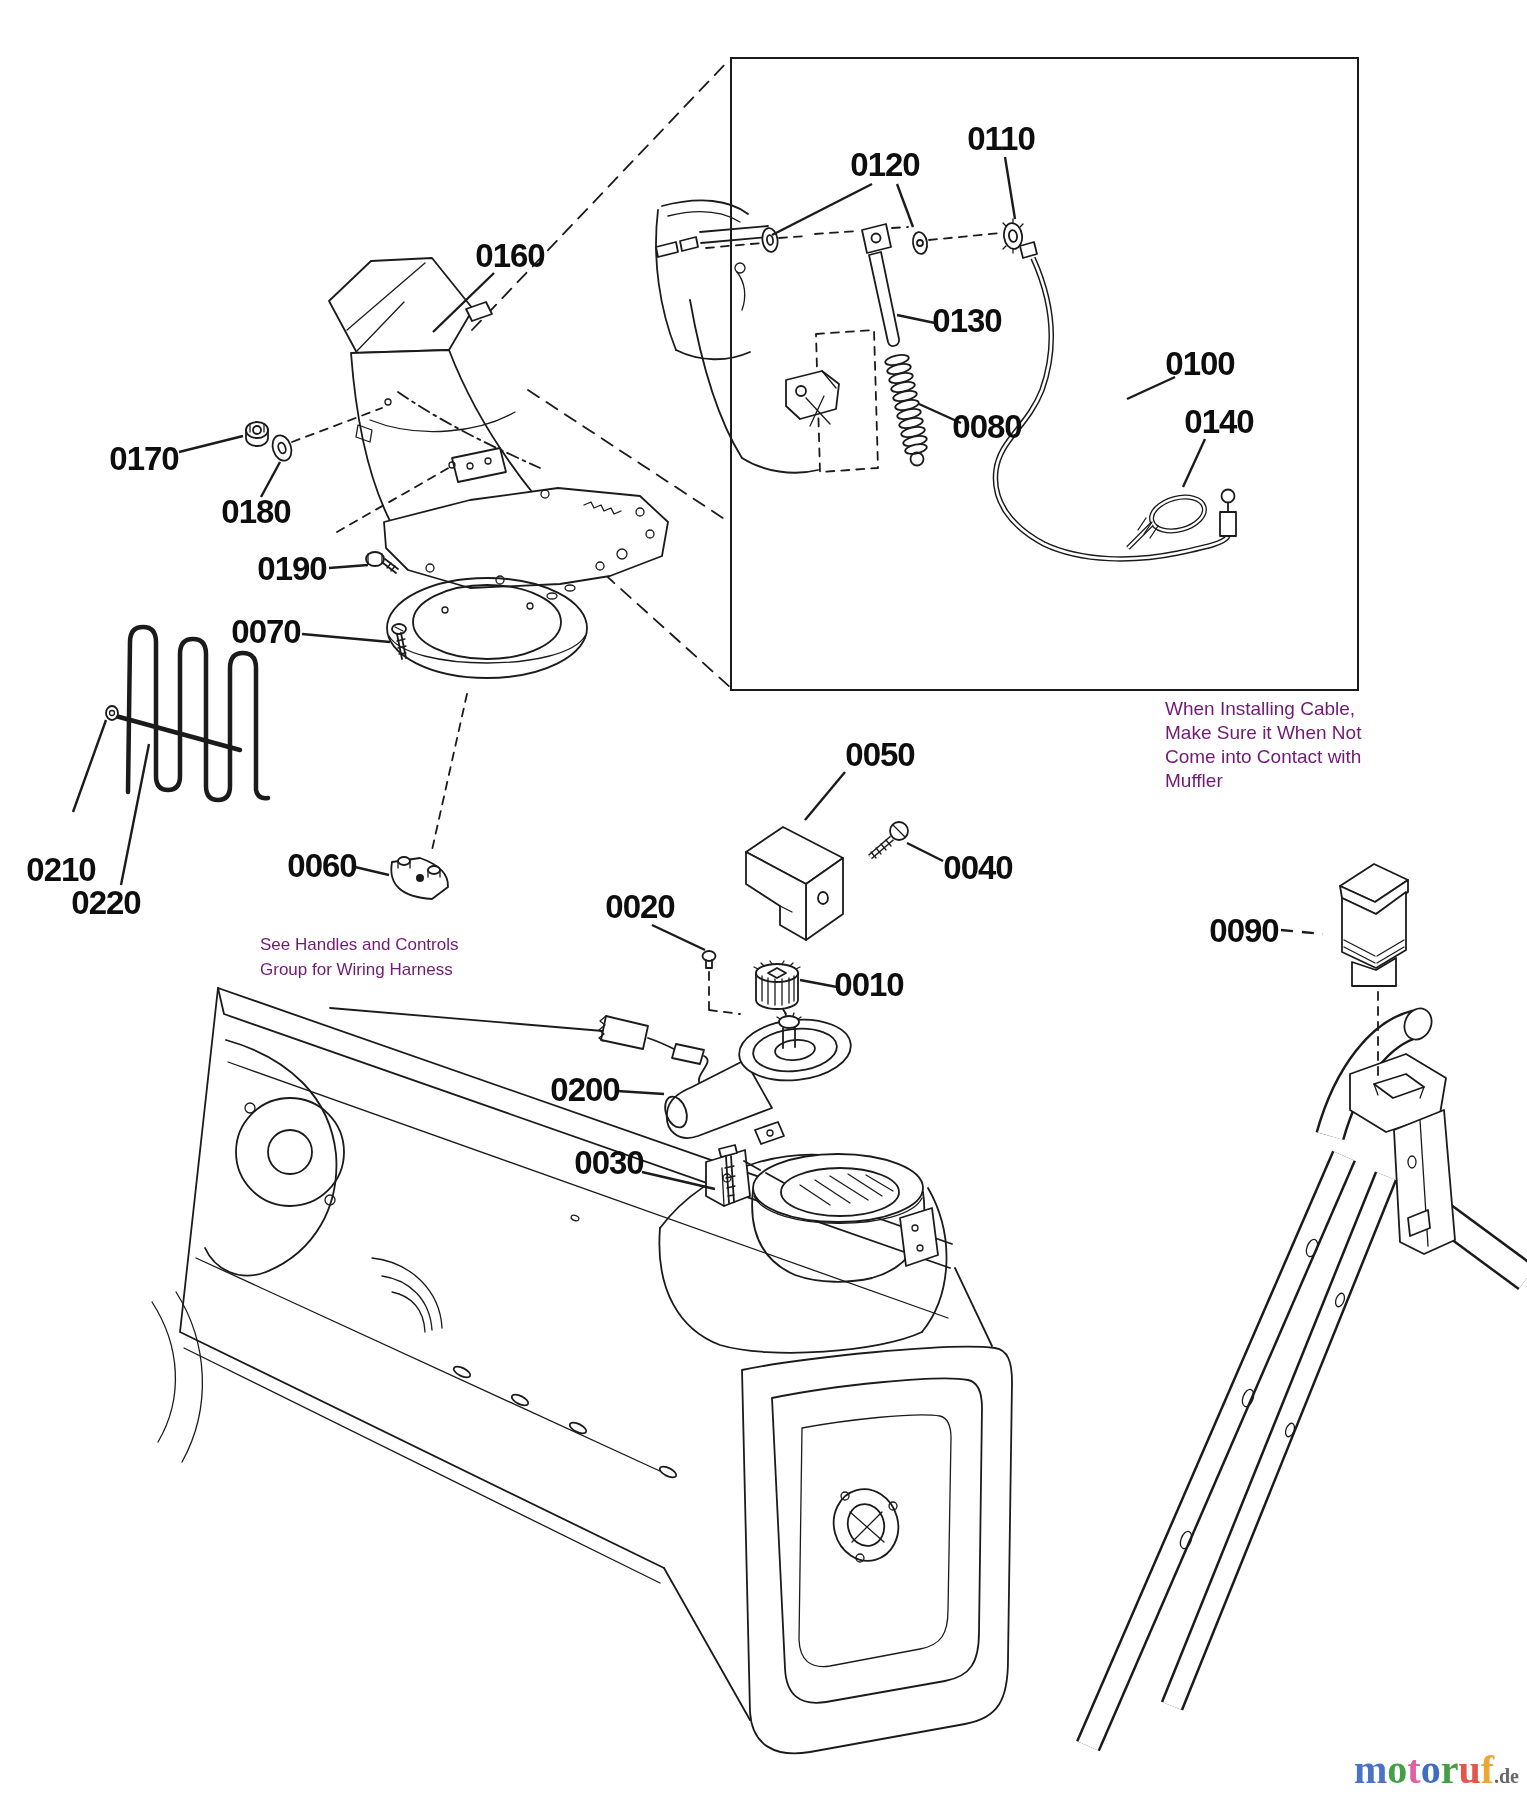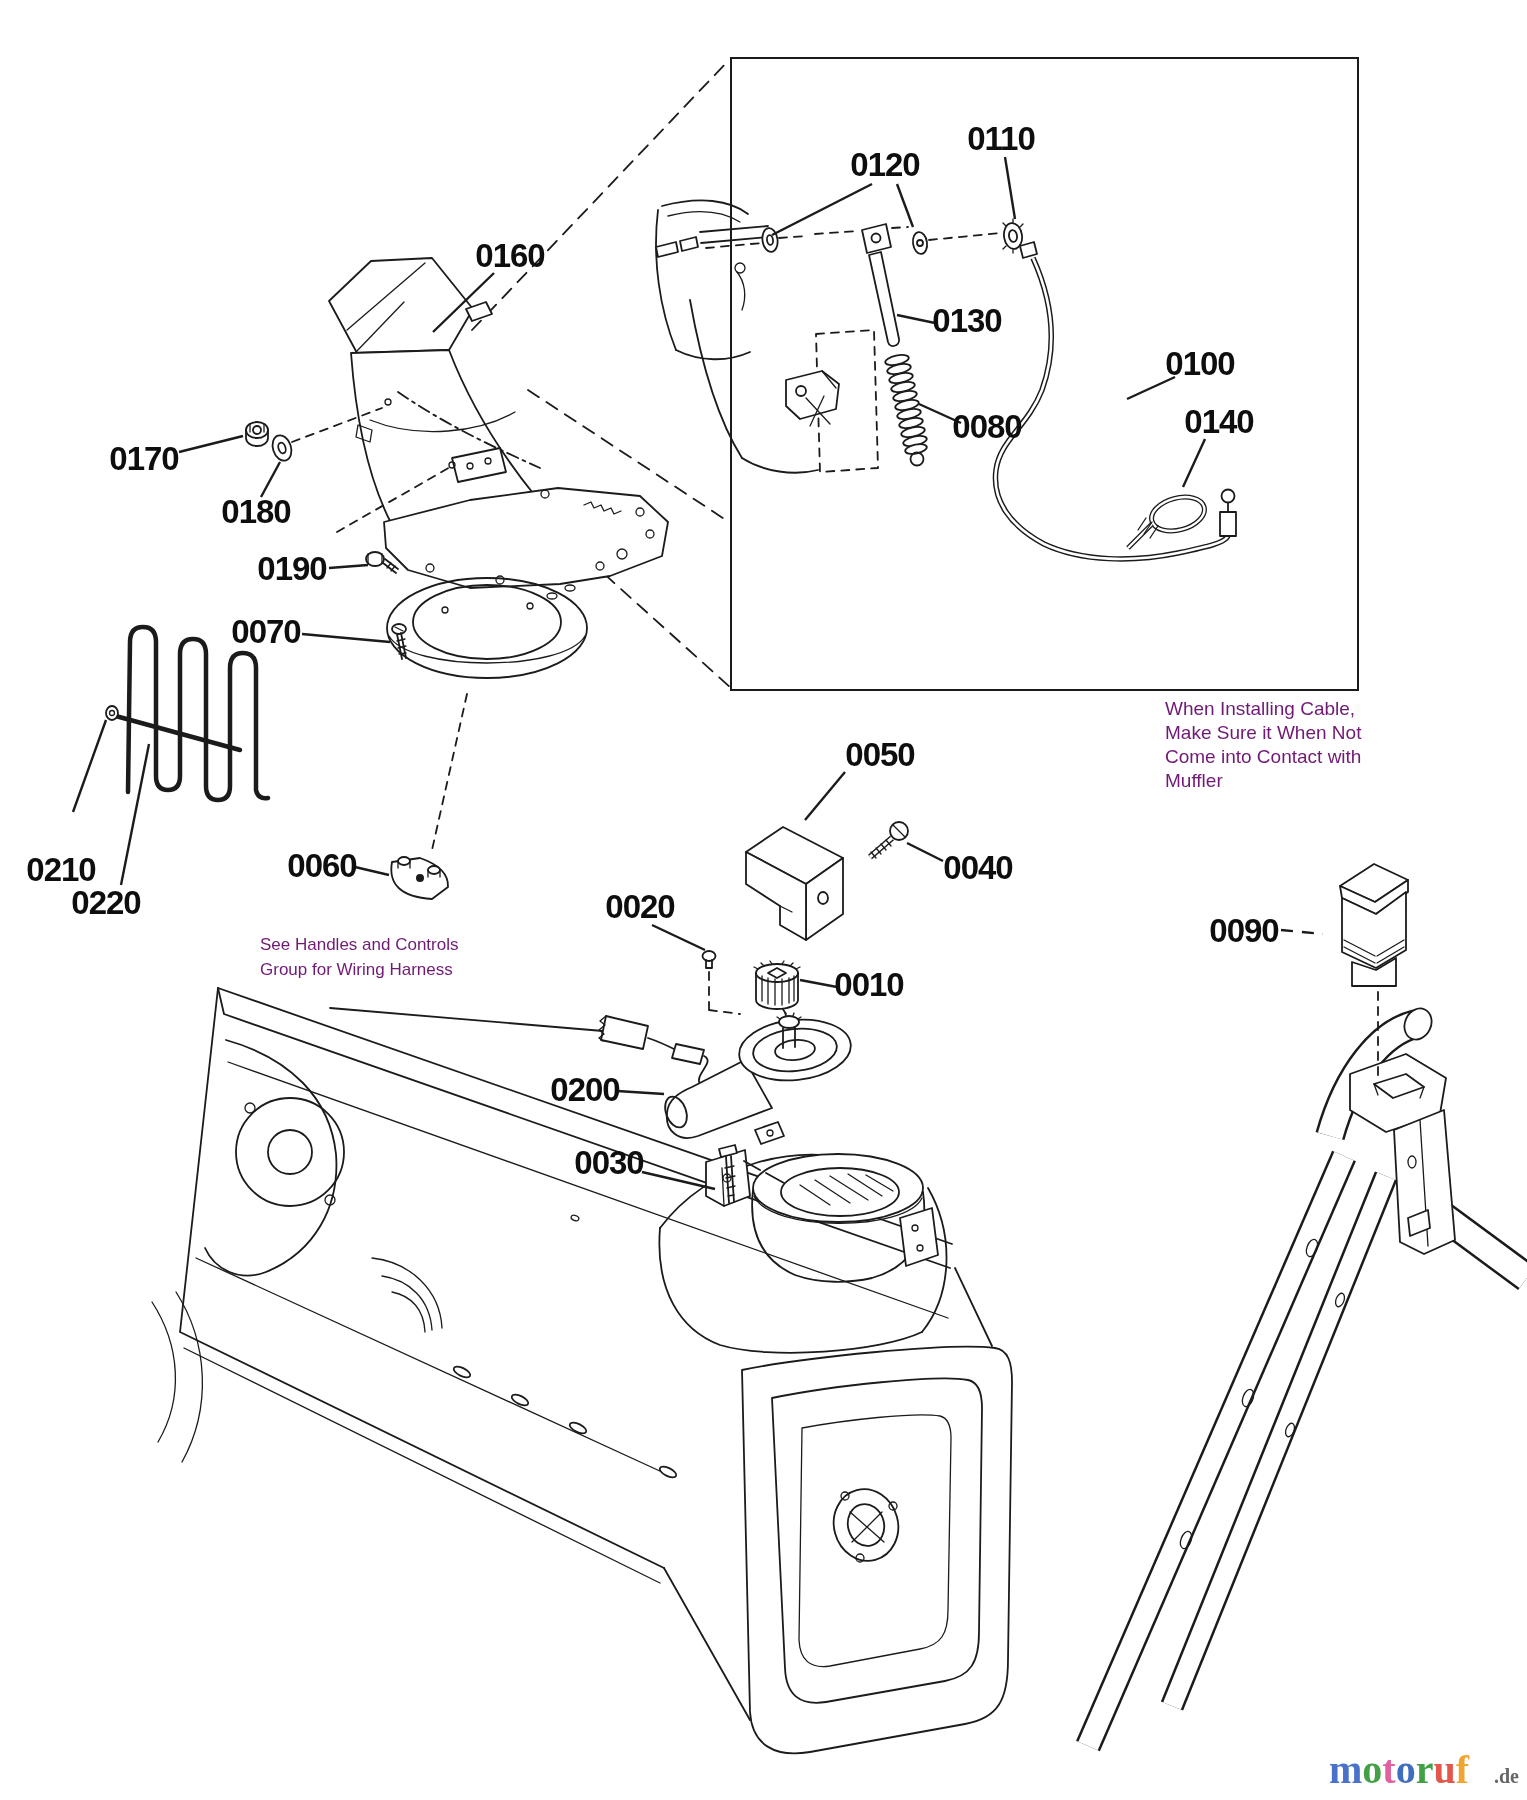--- a/index.html
+++ b/index.html
@@ -22,21 +22,21 @@
            font-weight:700;font-size:33px;letter-spacing:-1px;color:#0e0e0e;white-space:nowrap;}
   .leader{stroke:#1b1b1b;stroke-width:2.4;}
   .leaderDashed{stroke-dasharray:12 9;}
   
   .note{position:absolute;color:#701a75;}
   #note-cable{left:1165px;top:697px;font-size:19px;line-height:24px;}
   #note-harness{left:260px;top:932px;font-size:17px;line-height:25px;}
   
   #watermark{position:absolute;right:8px;bottom:4px;font-family:"Liberation Serif",serif;
              font-weight:700;font-size:40px;line-height:40px;letter-spacing:0px;}
-  .wm-suffix{font-size:20px;font-weight:700;margin-left:25px;}
+  .wm-suffix{font-size:20px;font-weight:700;}
 </style>
 </head>
 <body>
 
 <div id="stage">
 
   <svg id="art" viewBox="0 0 1527 1800" xmlns="http://www.w3.org/2000/svg">
 
     <g>
       <path class="ln dash" d="M472,330 L729,60"></path>

